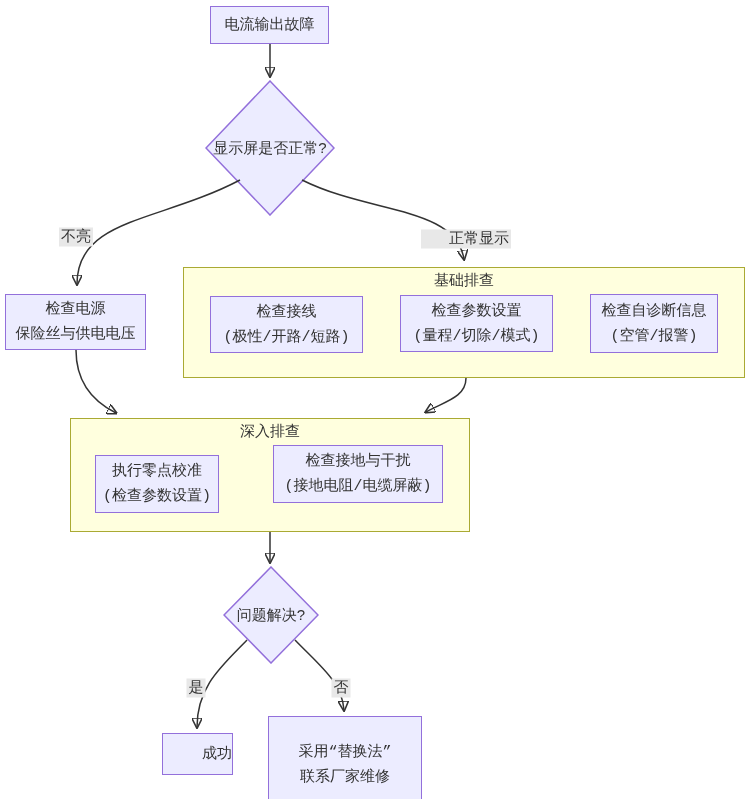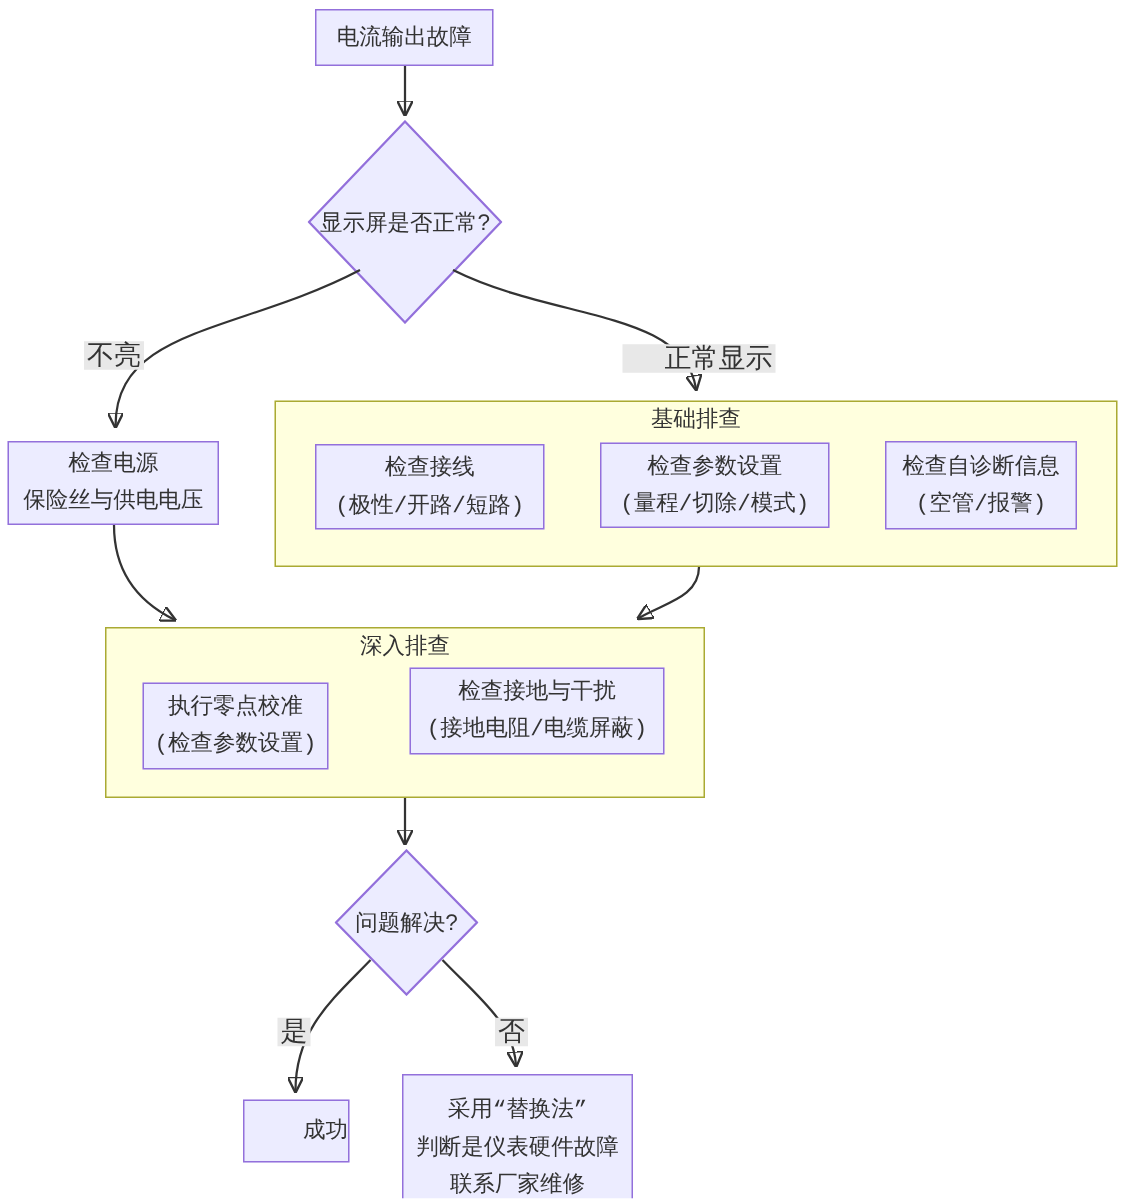--- a/index.html
+++ b/index.html
@@ -53,23 +53,24 @@
   .dlabel{
     position:absolute;left:0;top:0;right:0;bottom:0;
     display:flex;align-items:center;justify-content:center;
     font-size:15px;
   }
   .edge-label{
     position:absolute;
     transform:translate(-50%,-50%);
     background:var(--label-bg);
     padding:0 2px;
-    font-size:18px;line-height:19px;
+    font-size:15px;line-height:19px;
     z-index:4;
     white-space:nowrap;
+    font-family:Liberation Mono, monospace;
   }
 </style>
 </head>
 <body>
 
 <div class="canvas">
 
   <svg class="edges" width="750" height="799">
     <defs>
       <marker id="arrow" viewBox="0 0 10 10" refX="8.5" refY="5" markerWidth="7" markerHeight="7" orient="auto">
@@ -126,21 +127,20 @@
     <span>检查接地与干扰</span>
     <span>(接地电阻/电缆屏蔽)</span>
   </div>
 
   <div class="node" style="left:162px;top:733px;width:71px;height:42px;align-items:flex-end;">
     <span>成功</span>
   </div>
 
   <div class="node" style="left:268px;top:716px;width:154px;height:98px;">
     <span>采用“替换法”</span>
-    <span>判断是仪表硬件故障</span>
     <span>联系厂家维修</span>
   </div>
 
   <div class="diamond" style="left:205px;top:80px;width:130px;height:136px;">
     <svg width="130" height="136" viewBox="0 0 130 136">
       <polygon points="65,1 129,68 65,135 1,68"></polygon>
     </svg>
     <div class="dlabel">显示屏是否正常?</div>
   </div>
 

